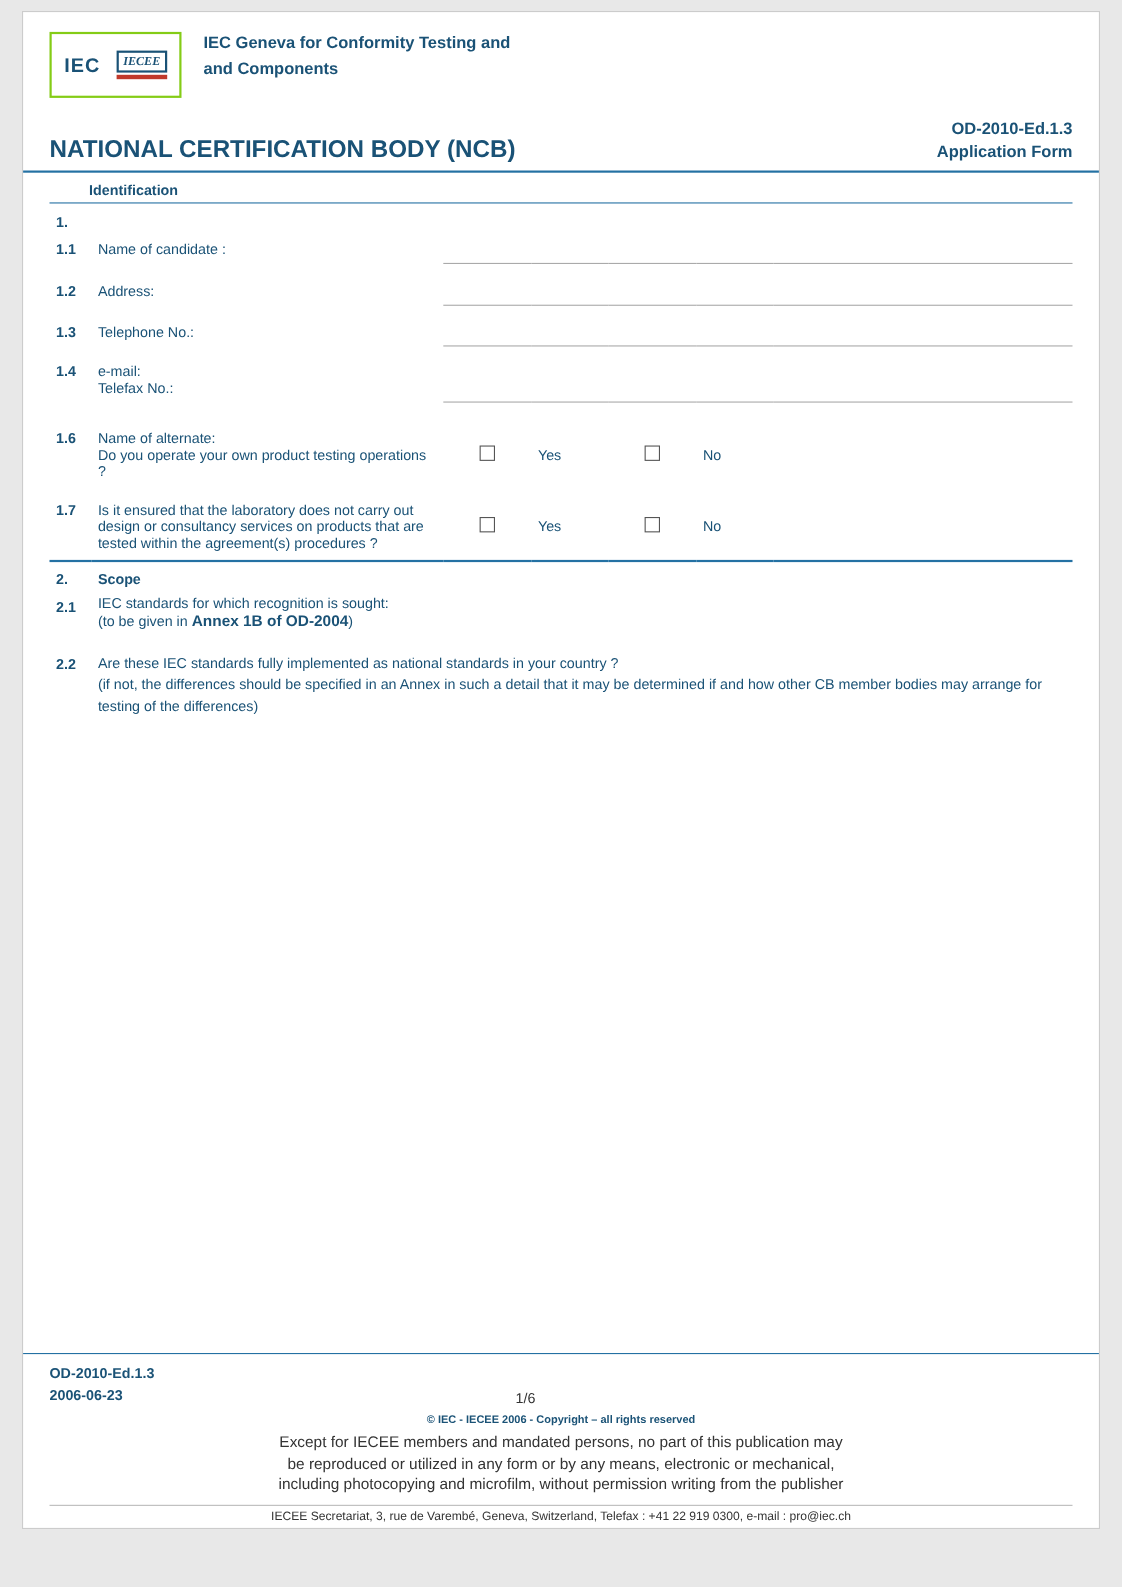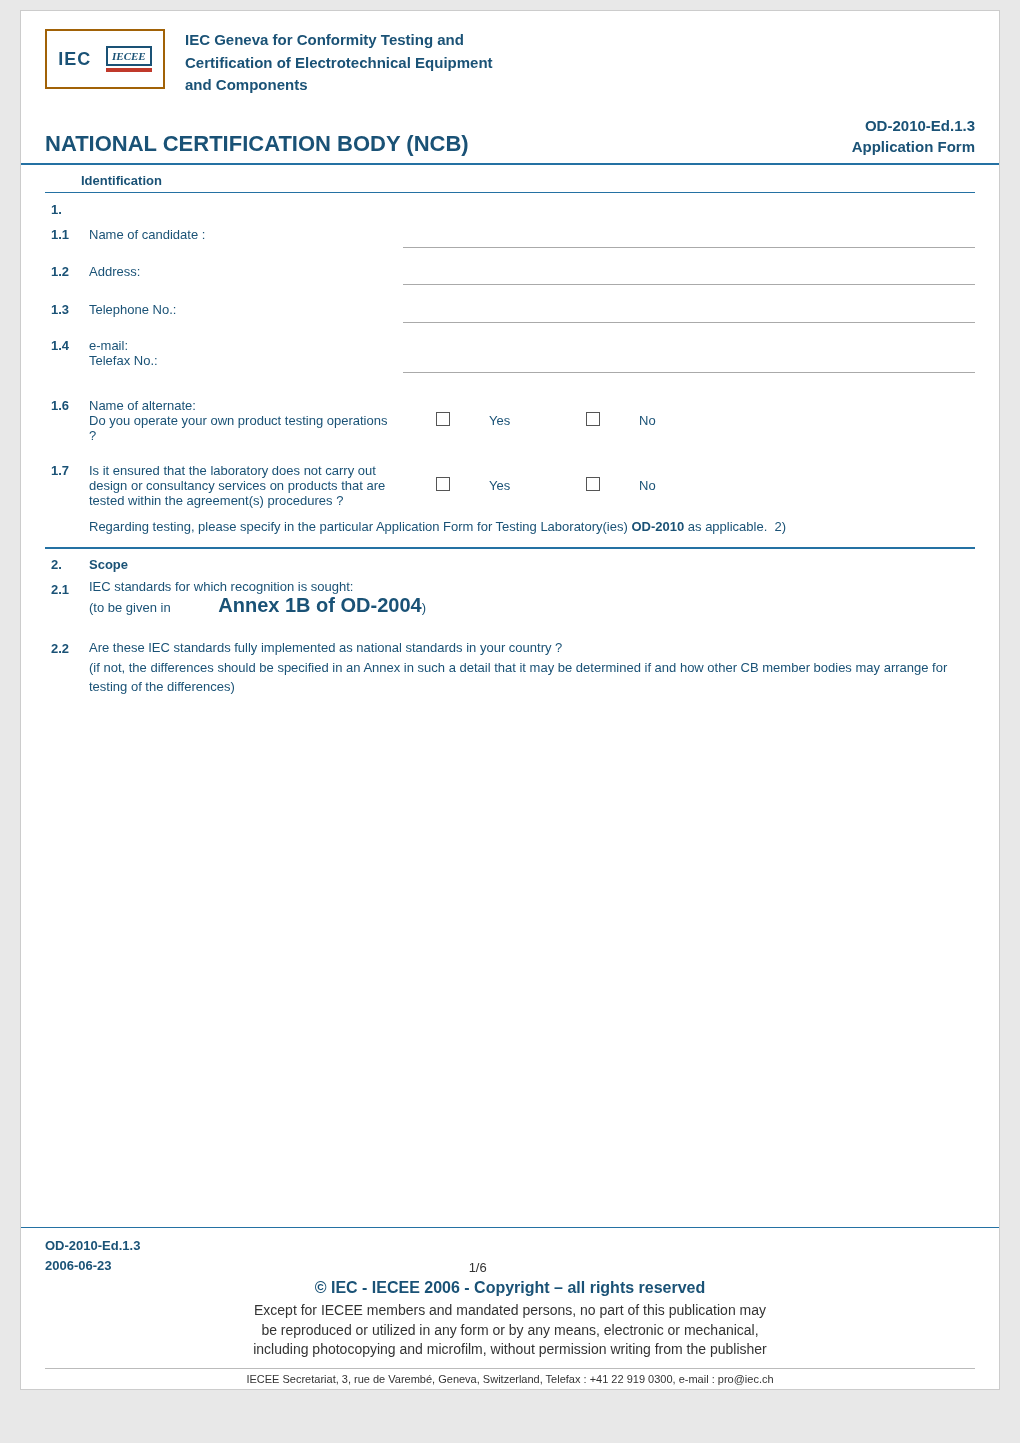--- a/index.html
+++ b/index.html
@@ -31,21 +31,21 @@
     }
     .logo-area {
       display: flex;
       align-items: center;
       margin-right: 20px;
       flex-shrink: 0;
     }
     .logo-box {
       width: 120px;
       height: 60px;
-      border: 2px solid #a16207;
+      border: 2px solid #84cc16;
       display: flex;
       align-items: center;
       justify-content: space-around;
       padding: 4px;
     }
     .logo-iec {
       font-size: 18px;
       font-weight: bold;
       color: #1a5276;
       letter-spacing: 1px;
@@ -169,21 +169,21 @@
     .footer-center {
       font-size: 13px;
       color: #333;
       text-align: center;
     }
     .footer-copyright {
       text-align: center;
       margin-bottom: 4px;
     }
     .footer-copyright-text {
-      font-size: 16px;
+      font-size: 10px;
       font-weight: bold;
       color: #1a5276;
     }
     .footer-notice {
       font-size: 14px;
       color: #333;
       text-align: center;
       line-height: 1.4;
       padding: 0 0 4px 0;
     }
@@ -206,21 +206,20 @@
       <div class="logo-box">
         <span class="logo-iec">IEC</span>
         <div>
           <div class="logo-iecee"><em>IECEE</em></div>
           <div class="logo-underline"></div>
         </div>
       </div>
     </div>
     <div class="header-title">
       <div>IEC  Geneva  for  Conformity  Testing  and</div>
-      <div>Certification  of  Electrotechnical  Equipment</div>
       <div>and Components</div>
     </div>
   </div>
 
   <div class="title-row">
     <span class="title-ncb">NATIONAL CERTIFICATION BODY (NCB)</span>
     <div class="title-od">
       <div>OD-2010-Ed.1.3</div>
       <div>Application Form</div>
     </div>
@@ -320,43 +319,37 @@
             <span class="cb-box"></span>
           </td>
           <td style="color:#1a5276; vertical-align:middle;">Yes</td>
           <td style="text-align:center; vertical-align:middle;">
             <span class="cb-box"></span>
           </td>
           <td style="color:#1a5276; vertical-align:middle;">No</td>
           <td></td>
         </tr>
 
-        <tr>
-          <td></td>
-          <td colspan="6" style="color:#1a5276; font-size:13px; padding-top:6px; padding-bottom:10px;">
-            Regarding testing, please specify in the particular Application Form for Testing Laboratory(ies) <span class="bold-text">OD-2010</span> as applicable.&nbsp; 2)
-          </td>
-        </tr>
 
         <tr class="divider-row">
           <td colspan="7" style="border-bottom:2px solid #2471a3; padding:0; height:4px;"></td>
         </tr>
 
         <tr>
           <td class="num-col section2-header" style="font-weight:bold; color:#1a5276; padding-top:8px;">2.</td>
           <td colspan="6" style="padding-top:8px;">
             <span style="font-weight:bold; color:#1a5276; font-size:13px;">Scope</span>
           </td>
         </tr>
 
         <tr>
           <td class="num-col">2.1</td>
           <td colspan="6" style="color:#1a5276; font-size:13px; padding-top:2px;">
             IEC standards for which recognition is sought:<br>
-            (to be given in&nbsp;<span style="font-weight:bold; font-size:20px;margin-left:44px;">Annex 1B of OD-2004</span>)
+            (to be given in&nbsp;<span style="font-weight:bold; font-size:14px;">Annex 1B of OD-2004</span>)
           </td>
         </tr>
         <tr>
             <td colspan="7" style="height:14px"></td>
           </tr>
 
         <tr>
           <td class="num-col">2.2</td>
           <td colspan="6" style="color:#1a5276; font-size:13px; padding-top:2px; line-height:1.5;">
             Are these IEC standards fully implemented as national standards in your country ?<br>

